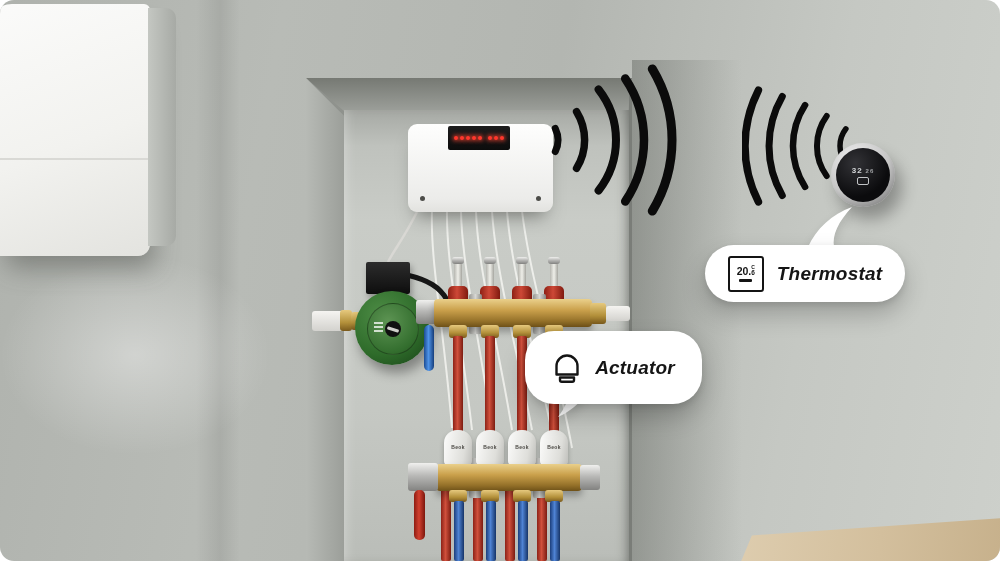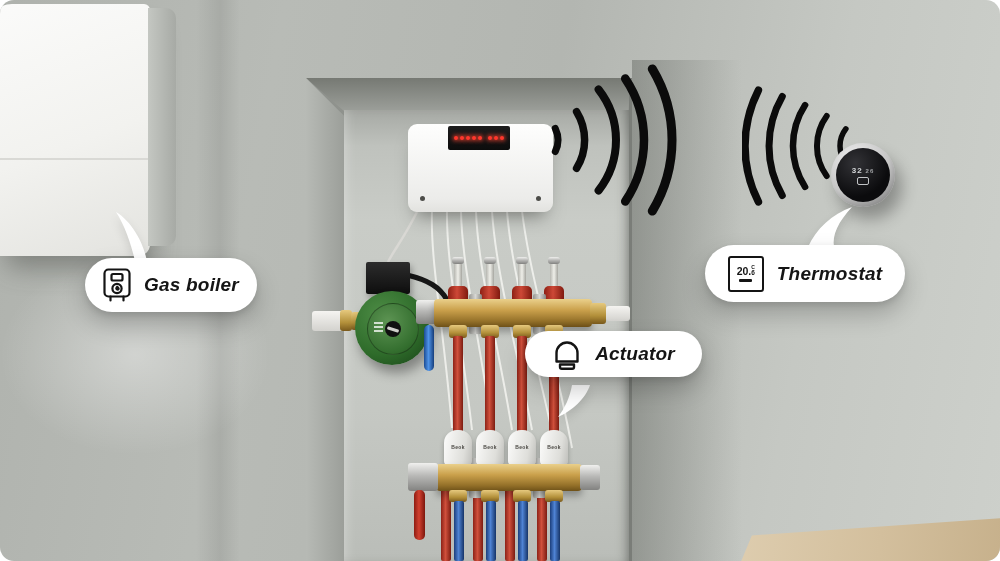--- a/index.html
+++ b/index.html
@@ -254,40 +254,23 @@
     </g>
   </svg>
 
   <div class="abs thermo">
     <div class="thermo-face">
       <div class="t-read"><span>32</span><span class="t-sec">26</span></div>
       <div class="t-widget"></div>
     </div>
   </div>
 
-  <div class="callout" style="left:85px;top:258px;width:172px;height:54px;">
-    <svg class="tail" style="left:30px;top:-47px;" width="40" height="50">
-      <path d="M20,50 C16,32 9,13 1,1 C16,10 28,30 32,50 Z" fill="var(--callout_bg)"></path>
-    </svg>
-    <div class="pill">
-      <svg width="28" height="34" viewBox="0 0 28 34">
-        <g fill="none" stroke="#141414" stroke-width="2.2" stroke-linecap="round">
-          <rect x="1.5" y="1.5" width="25" height="27" rx="4"></rect>
-          <rect x="8.5" y="6" width="11" height="6.5" rx="1.5"></rect>
-          <circle cx="14" cy="20.5" r="4.6"></circle>
-          <path d="M7.5,28.5 v4 M20.5,28.5 v4"></path>
-        </g>
-        <path d="M14,17.6 c-1.9,1.9 -2.4,3.1 -1,4.4 a2.4,2.4 0 0 0 3.4,-0.2 c1,-1.4 0,-2.7 -2.4,-4.2 z" fill="#141414"></path>
-      </svg>
-      <span class="label">Gas boiler</span>
-    </div>
-  </div>
-
-
-  <div class="callout" style="left:525px;top:331px;width:177px;height:46px;">
+
+
+  <div class="callout" style="left:525px;top:331px;width:177px;height:73px;">
     <svg class="tail" style="left:33px;top:54px;" width="48" height="34">
       <path d="M14,0 C12,12 7,23 0,32 C14,26 28,13 32,0 Z" fill="var(--callout_bg)"></path>
     </svg>
     <div class="pill">
       <svg width="30" height="33" viewBox="0 0 30 33">
         <g fill="none" stroke="#141414" stroke-width="2.4" stroke-linejoin="round">
           <path d="M4.5,23.5 v-8.5 a10.5,10.5 0 0 1 21,0 v8.5 z"></path>
           <path d="M8,26.5 h14 v2.5 a1.8,1.8 0 0 1 -1.8,1.8 h-10.4 a1.8,1.8 0 0 1 -1.8,-1.8 z"></path>
         </g>
       </svg>

